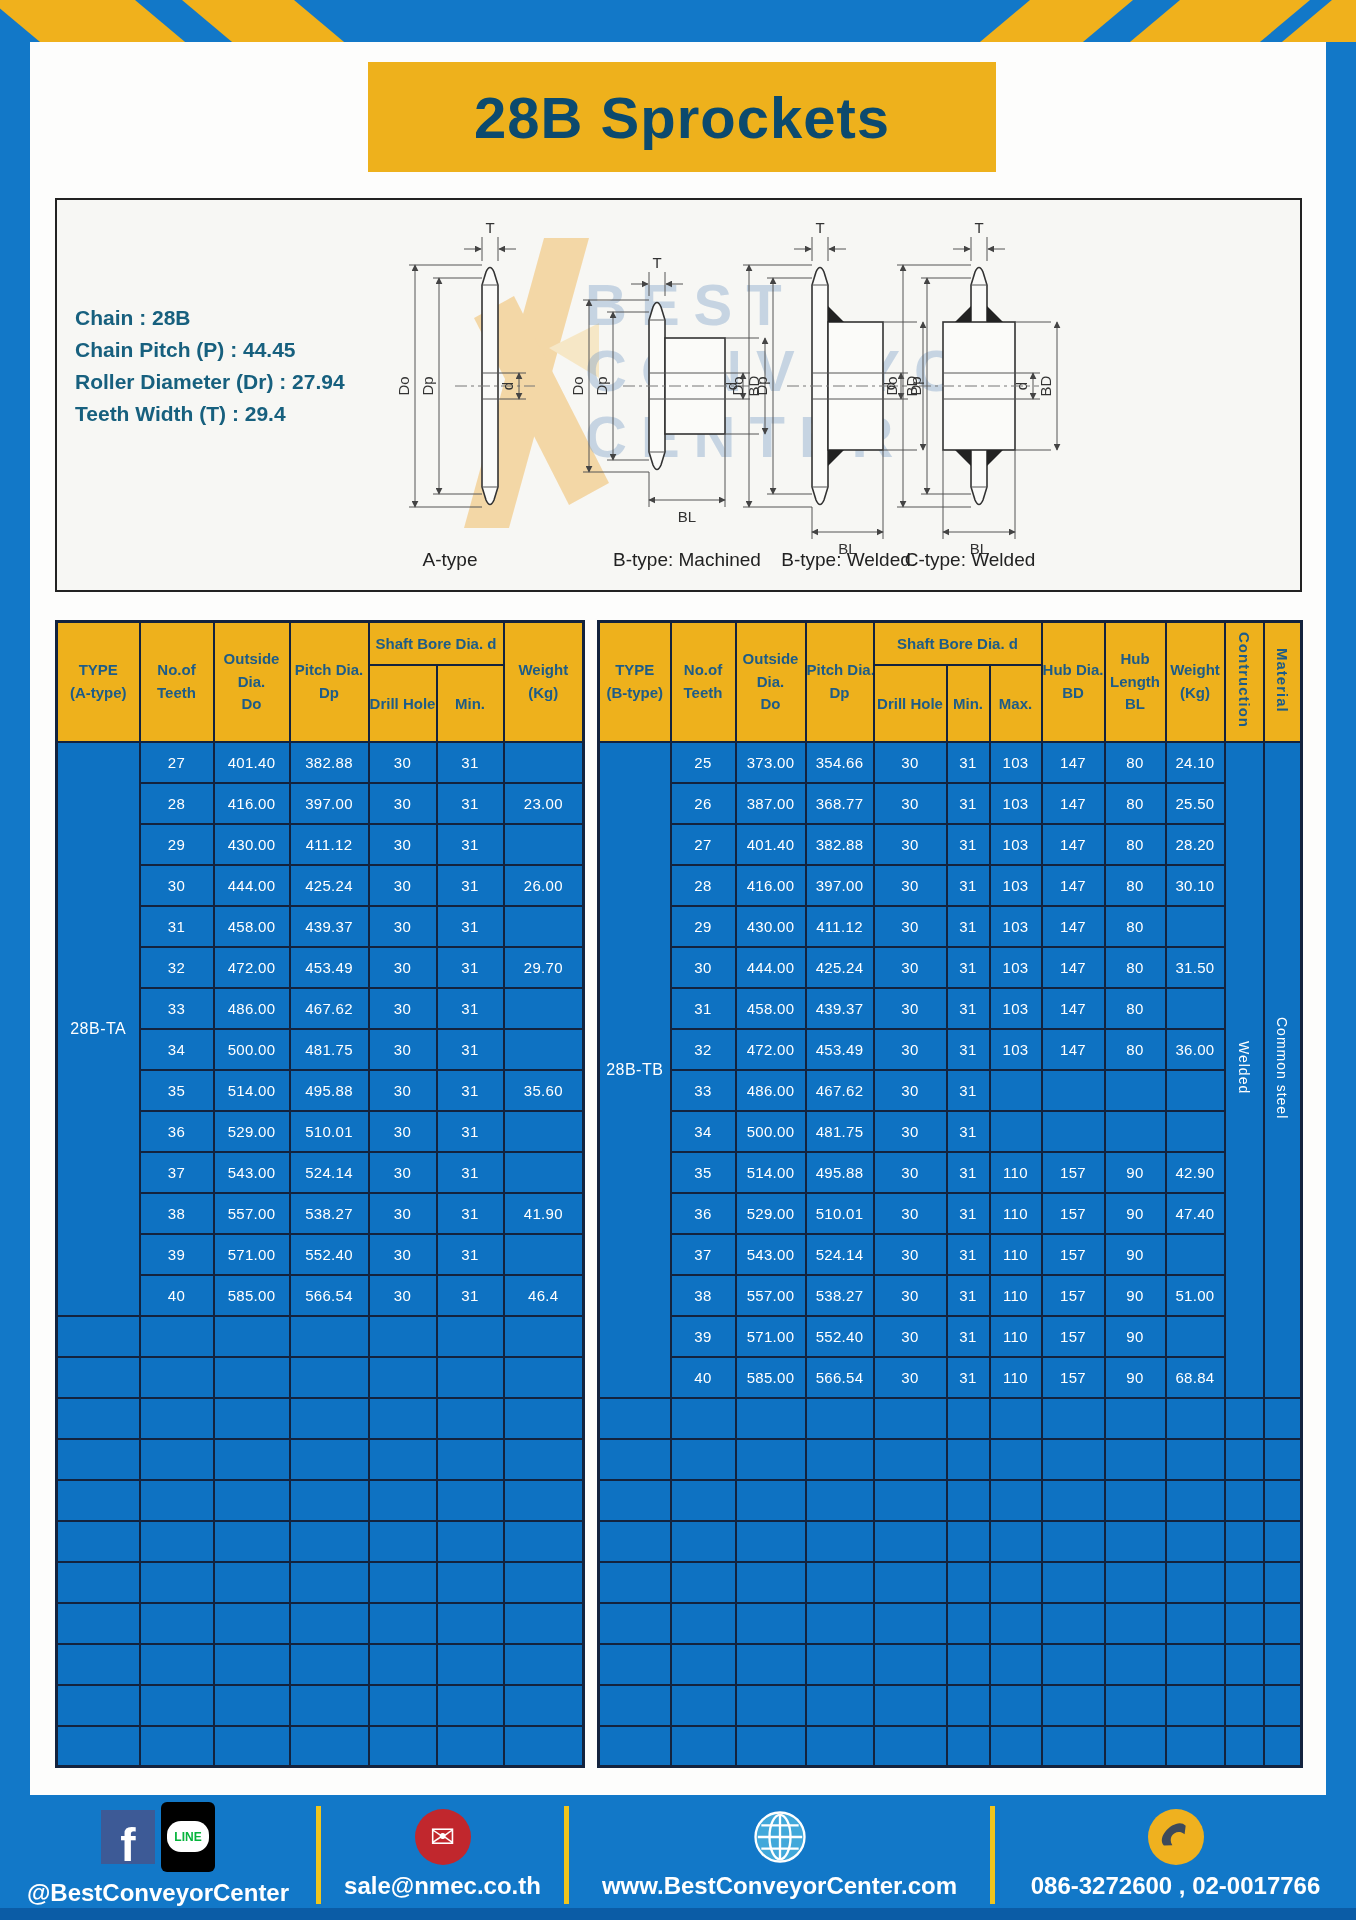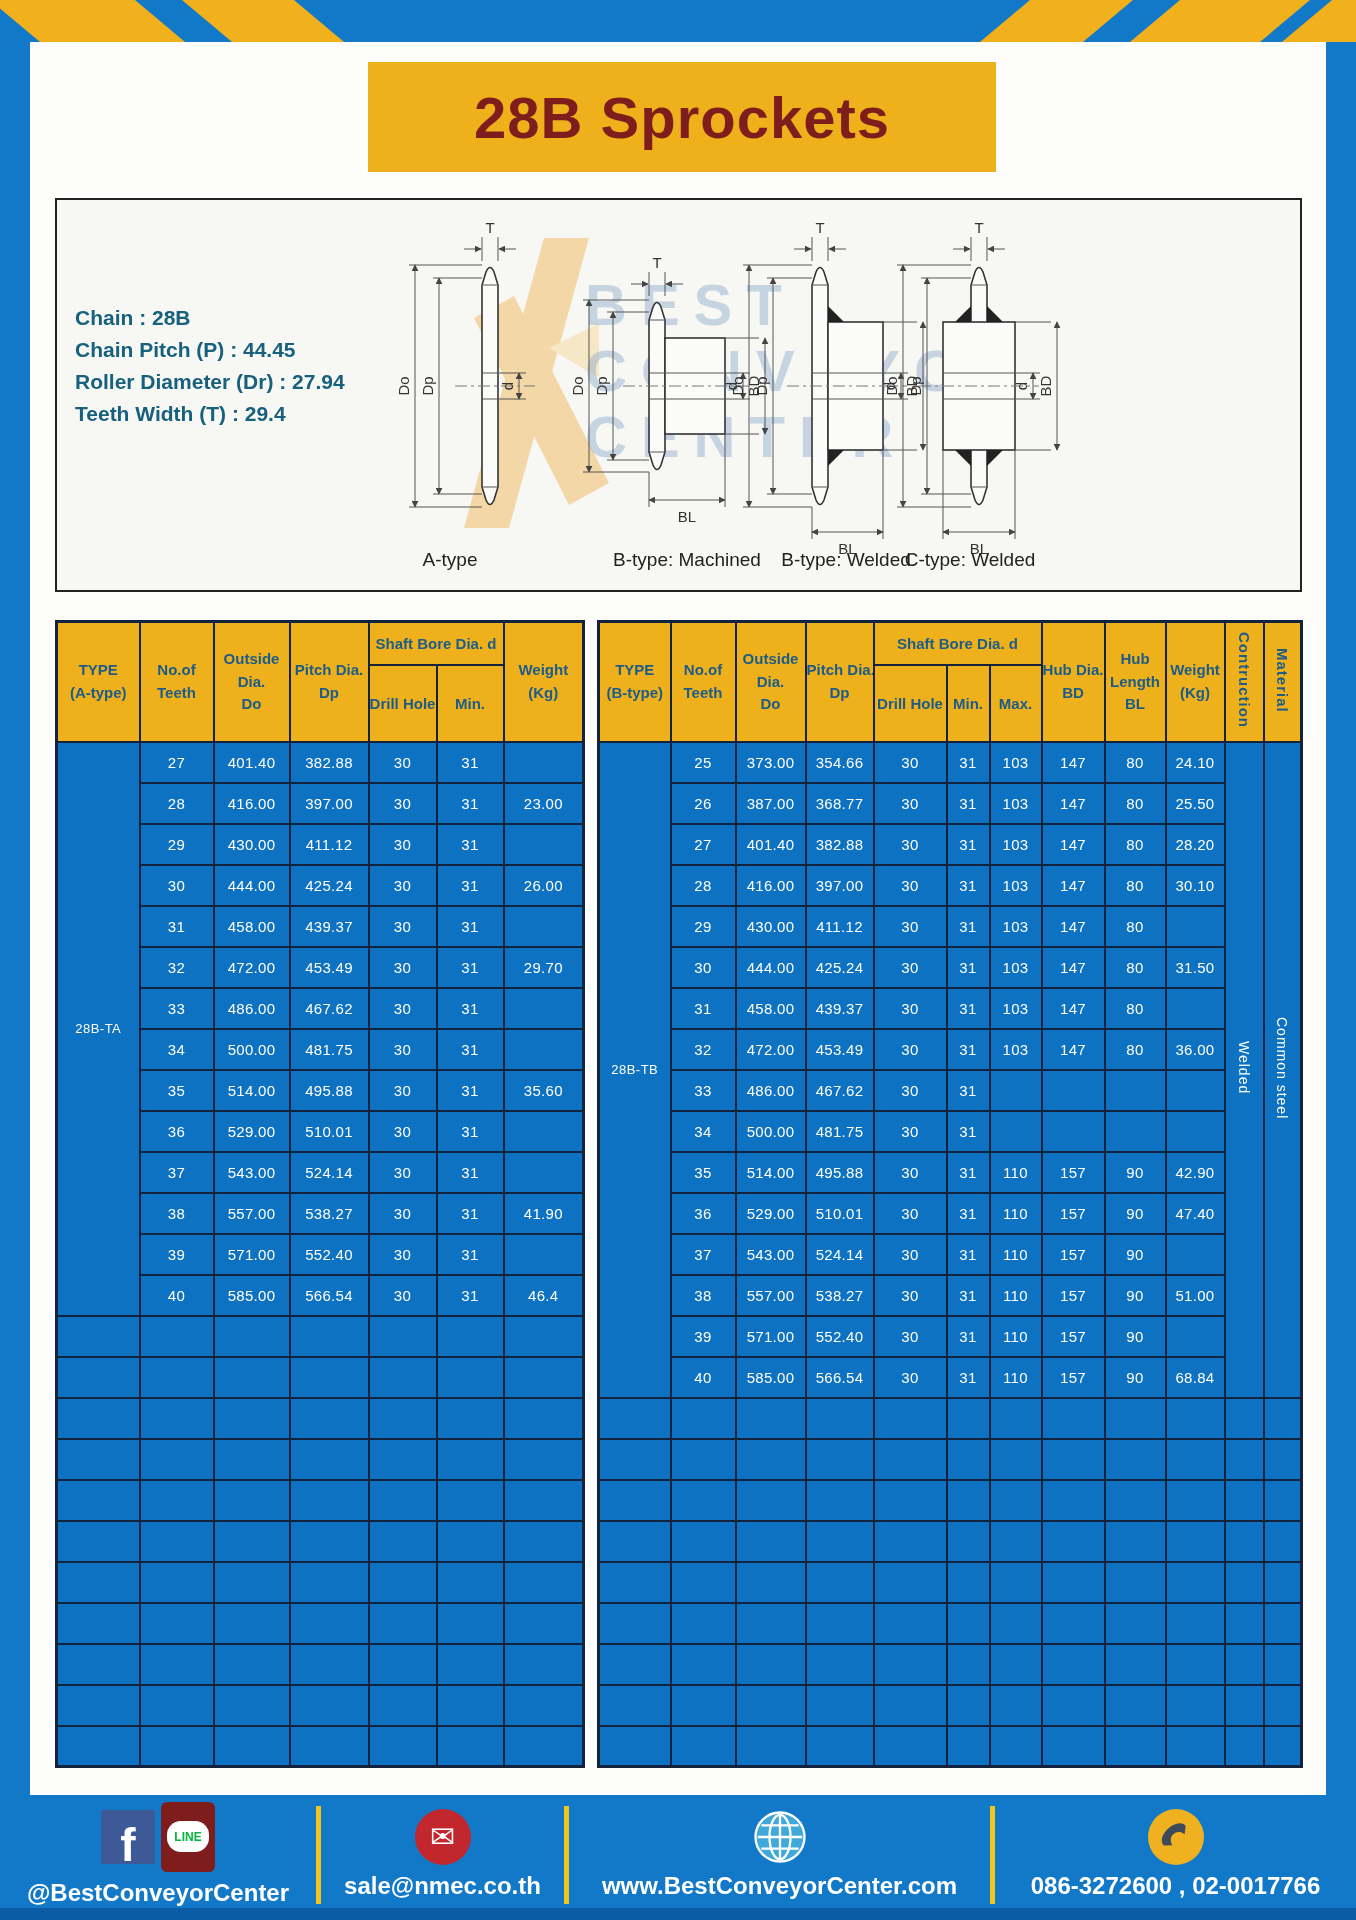--- a/index.html
+++ b/index.html
@@ -9,21 +9,21 @@
 
   
   .topband{position:absolute;left:0;top:0;width:1356px;height:42px;overflow:hidden;background:#1278c8;}
   .stripe{position:absolute;top:0;height:42px;background:#f0b11c;transform-origin:0 0;}
   .stripe.l{transform:skewX(50deg);}
   .stripe.r{transform:skewX(-50deg);}
 
   
   .title-banner{position:absolute;left:368px;top:62px;width:628px;height:110px;background:#eeb11c;
         display:flex;align-items:center;justify-content:center;}
-  .title-banner span{font-size:58px;font-weight:bold;color:#7f1d1d;letter-spacing:1px;}
+  .title-banner span{font-size:58px;font-weight:bold;color:#0c4a6e;letter-spacing:1px;}
 
   
   .panel{position:absolute;left:55px;top:198px;width:1243px;height:390px;background:#f7f7f4;border:2px solid #222;}
   .specs{position:absolute;left:18px;top:102px;z-index:3;}
   .specs div{font-size:21px;font-weight:bold;color:#17607e;line-height:32px;white-space:nowrap;}
   .dlabel{position:absolute;top:349px;transform:translateX(-50%);font-size:19px;color:#222;z-index:3;white-space:nowrap;}
   .wm-text{position:absolute;left:528px;top:72px;font-size:58px;font-weight:bold;letter-spacing:14px;
         line-height:66px;color:rgba(125,160,200,0.40);z-index:1;}
   .wm-logo{position:absolute;left:392px;top:28px;z-index:1;opacity:.45;}
   #diagram-svg{position:absolute;left:0;top:0;z-index:2;}
@@ -40,33 +40,33 @@
   #right-table{left:597px;width:703px;}
   th,td{border:2px solid #13233e;text-align:center;vertical-align:middle;padding:0;overflow:hidden;}
   thead th{background:#eeb11c;color:#1d5c88;font-size:15px;font-weight:bold;white-space:nowrap;}
   thead tr.h1{height:43px;}
   thead tr.h2{height:77px;}
   tbody tr{height:41px;}
   tbody td{background:#0e72c2;color:#fff;font-size:15px;letter-spacing:.3px;}
   th span{display:block;line-height:1.5;}
   th.vert span{writing-mode:vertical-rl;letter-spacing:1px;display:inline-block;line-height:1;}
   td .vspan{writing-mode:vertical-rl;display:inline-block;letter-spacing:1px;font-size:14px;}
-  td.type-cell{font-size:13px;letter-spacing:.5px;}
+  td.type-cell{font-size:16px;letter-spacing:.5px;}
 
   
   .fsec{position:absolute;top:1797px;height:114px;display:flex;flex-direction:column;
         align-items:center;justify-content:center;gap:7px;}
   .ftext{font-size:24px;font-weight:bold;color:#fff;white-space:nowrap;}
   .fdiv{position:absolute;top:1806px;width:5px;height:98px;background:#f0c51d;}
   .bottomstrip{position:absolute;left:0;top:1908px;width:1356px;height:12px;background:#0b5ca6;}
   .icon-row{display:flex;gap:6px;align-items:center;}
   .icon-fb{width:54px;height:54px;background:#3d5a96;color:#fff;display:flex;align-items:flex-end;
         justify-content:center;overflow:hidden;}
   .icon-fb span{font-size:46px;font-weight:bold;margin-bottom:-8px;}
-  .icon-line{width:54px;height:70px;background:#7f1d1d;border-radius:6px;position:relative;
+  .icon-line{width:54px;height:70px;background:#000000;border-radius:6px;position:relative;
         display:flex;align-items:center;justify-content:center;}
   .line-bubble{width:42px;height:31px;background:#fff;border-radius:14px;display:flex;align-items:center;
         justify-content:center;color:#06b53c;font-size:12px;font-weight:bold;position:relative;}
   .line-bubble::after{content:"";position:absolute;left:8px;bottom:-7px;width:0;height:0;
         border:7px solid transparent;border-top-color:#fff;transform:rotate(18deg);}
   .icon-mail{width:56px;height:56px;border-radius:50%;background:#c1272d;display:flex;align-items:center;
         justify-content:center;color:#fff;font-size:30px;font-family:"DejaVu Sans",sans-serif;}
   .icon-globe{width:56px;height:56px;display:block;}
   .icon-phone{width:56px;height:56px;border-radius:50%;background:#efb11f;display:flex;
         align-items:center;justify-content:center;}

